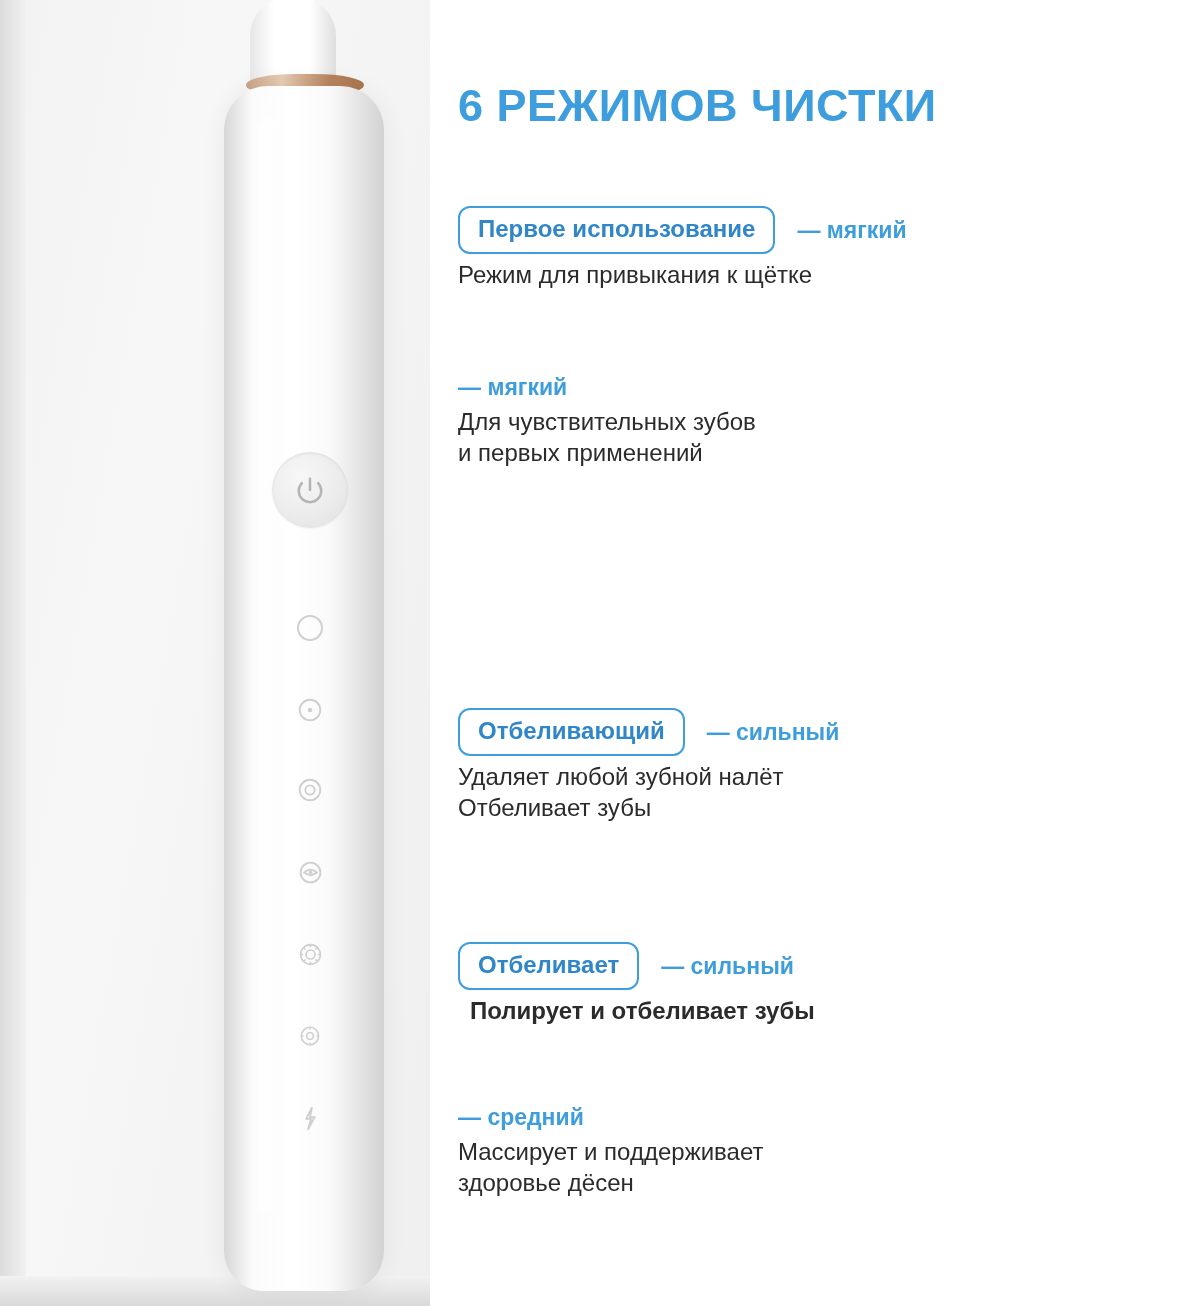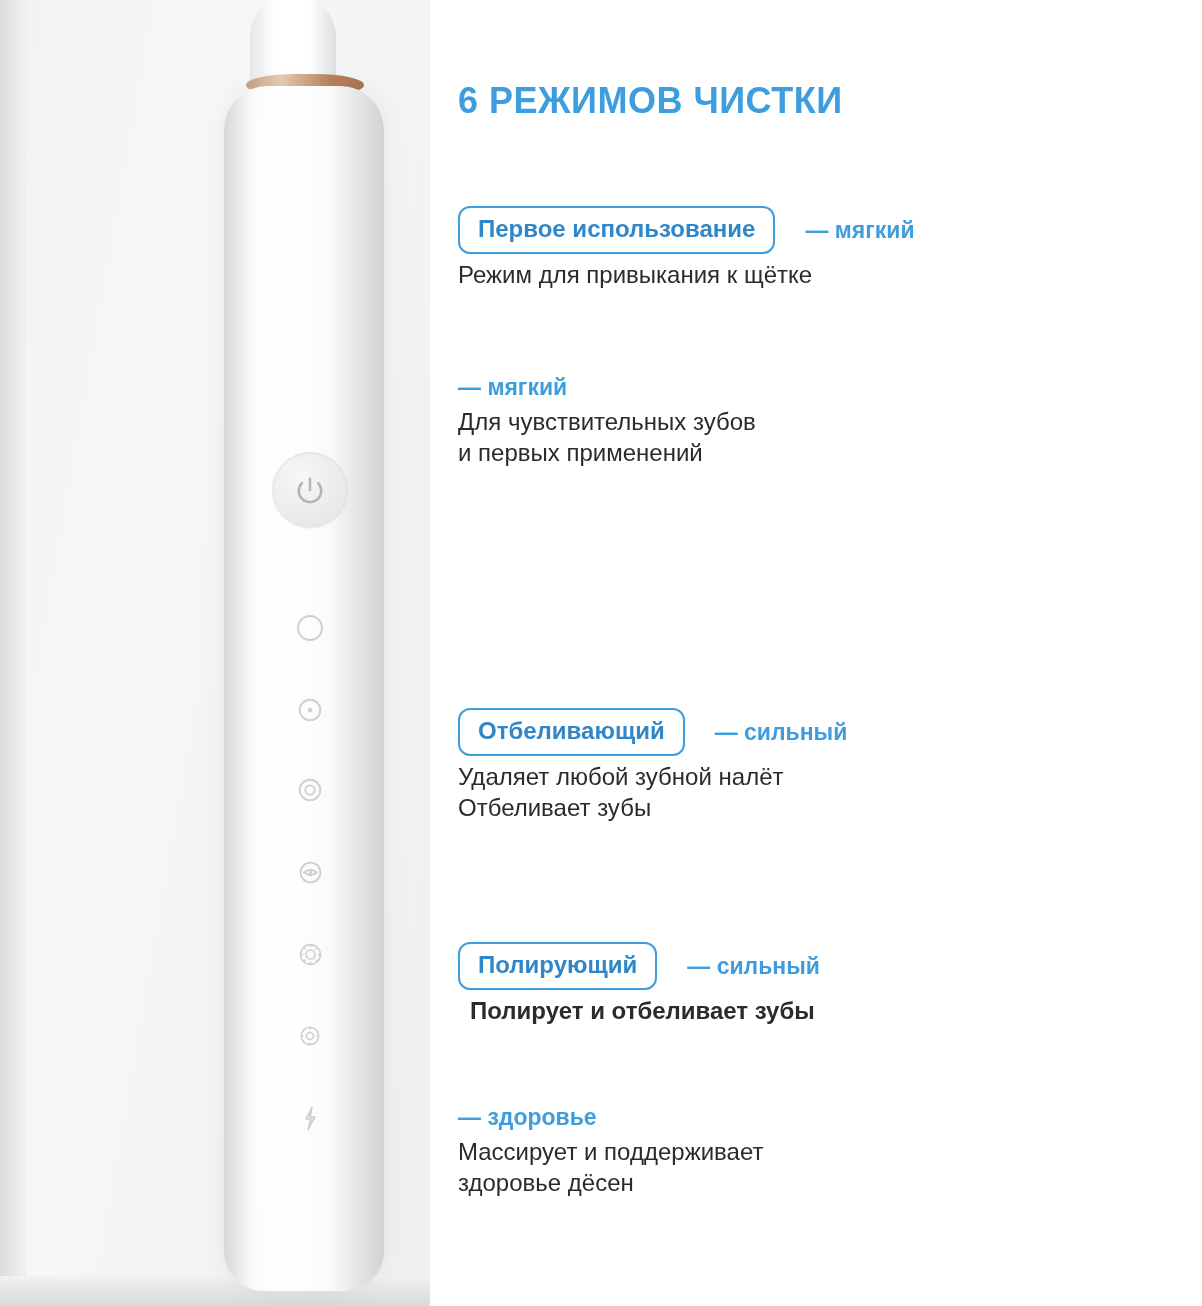--- a/index.html
+++ b/index.html
@@ -128,36 +128,36 @@
     position: absolute;
     left: 430px;
     top: 0;
     width: 772px;
     height: 1306px;
   }
   .title {
     position: absolute;
     left: 28px;
     top: 80px;
-    font-size: 36px;
+    font-size: 45px;
     font-weight: bold;
     letter-spacing: 0.5px;
     color: #3e9ddd;
     white-space: nowrap;
   }
 
   .mode {
     position: absolute;
     left: 28px;
     width: 720px;
   }
   .mode-head {
     display: flex;
     align-items: center;
-    gap: 30px;
+    gap: 22px;
   }
   .chip {
     display: inline-block;
     border: 2px solid #3e9ddd;
     border-radius: 12px;
     padding: 9px 18px 11px 18px;
     color: #2f86c8;
     font-size: 24px;
     font-weight: bold;
     line-height: 1;
@@ -272,28 +272,28 @@
       <div class="mode-head">
         <span class="chip">Отбеливающий</span>
         <span class="strength">— сильный</span>
       </div>
       <div class="desc">Удаляет любой зубной налёт
 Отбеливает зубы</div>
     </div>
 
     <div class="mode" style="top:942px">
       <div class="mode-head">
-        <span class="chip">Полирующий</span>
+        <span class="chip">Отбеливает</span>
         <span class="strength">— сильный</span>
       </div>
       <div class="desc indent">Полирует и отбеливает зубы</div>
     </div>
 
     <div class="mode" style="top:1104px">
       <div class="mode-head">
-        <span class="strength">— здоровье</span>
+        <span class="strength">— средний</span>
       </div>
       <div class="desc">Массирует и поддерживает
 здоровье дёсен</div>
     </div>
 
   </div>
 </div>
 
 </body></html>

